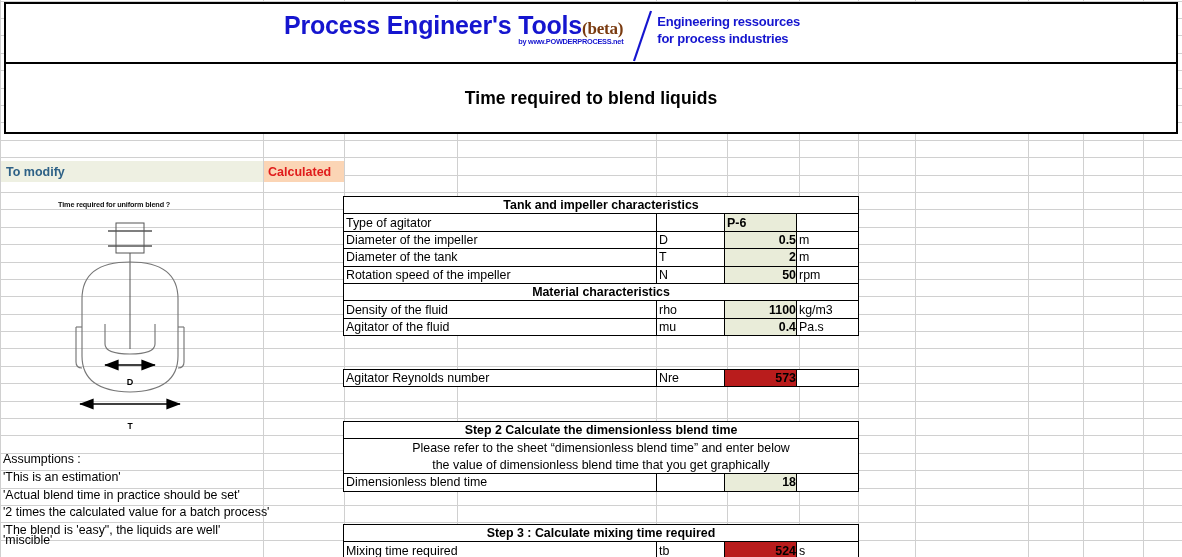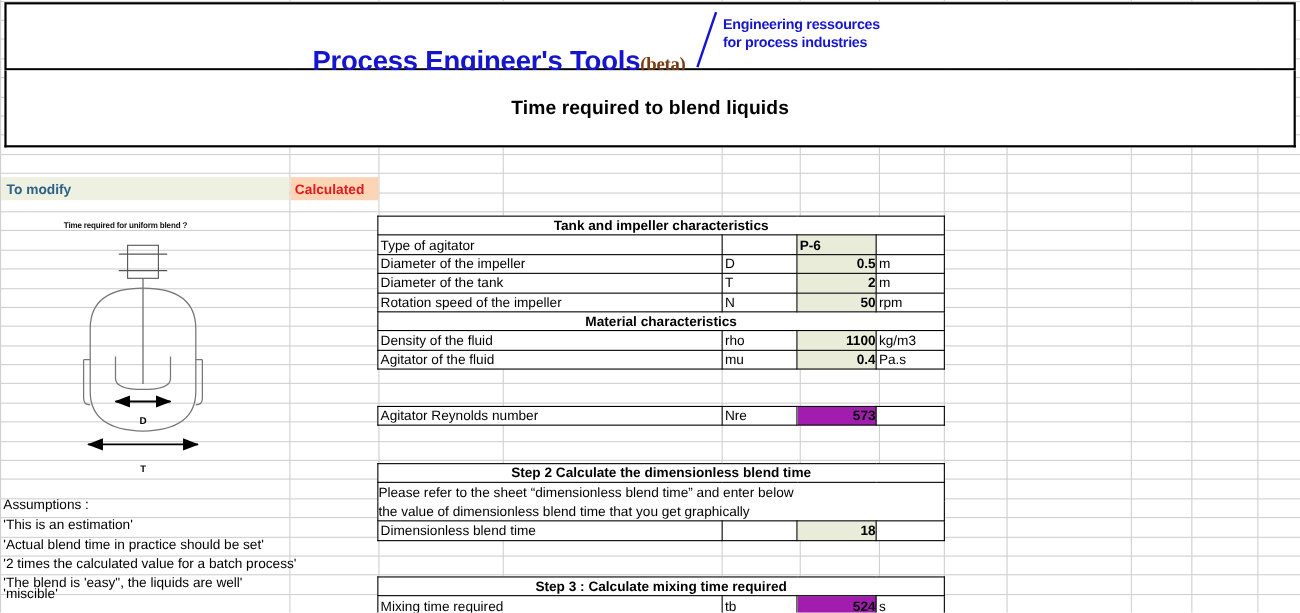--- a/index.html
+++ b/index.html
@@ -46,21 +46,20 @@
     align-items: flex-start;
   }
   .brand-left { text-align: right; }
   .brand-title {
     font-size: 25px;
     font-weight: bold;
     color: #1515cf;
     letter-spacing: -0.2px;
     line-height: 1.05;
     white-space: nowrap;
-    margin-top: 31px;
   }
   .brand-beta {
     font-size: 17px;
     font-weight: bold;
     color: #7a3b10;
     font-family: "Liberation Serif", serif;
   }
   .brand-sub {
     font-size: 8px;
     font-weight: bold;
@@ -181,38 +180,38 @@
     white-space: nowrap;
     overflow: hidden;
   }
   .sec-head {
     text-align: center !important;
     font-weight: bold;
     font-size: 12.6px;
     padding: 0 !important;
   }
   .sec-note {
-    text-align: left;
+    text-align: center;
     font-size: 12.4px;
     border-top: none !important;
     border-bottom: none !important;
     padding: 0 !important;
   }
   .sec-note-last { border-bottom: 1px solid #000 !important; }
   .c-sym  { padding-left: 3px; }
   .c-in {
     background: #e9ecd9;
     text-align: right;
     font-weight: bold;
     color: #2e6186;
     padding-right: 3px;
   }
   .c-in-left { text-align: left; padding-left: 4px; padding-right: 0; }
   .c-out {
-    background: #a21caf;
+    background: #b91c1c;
     text-align: right;
     font-weight: bold;
     color: #e01b1b;
     padding-right: 3px;
   }
   .c-unit { padding-left: 3px; }
 </style>
 </head>
 <body>
 

